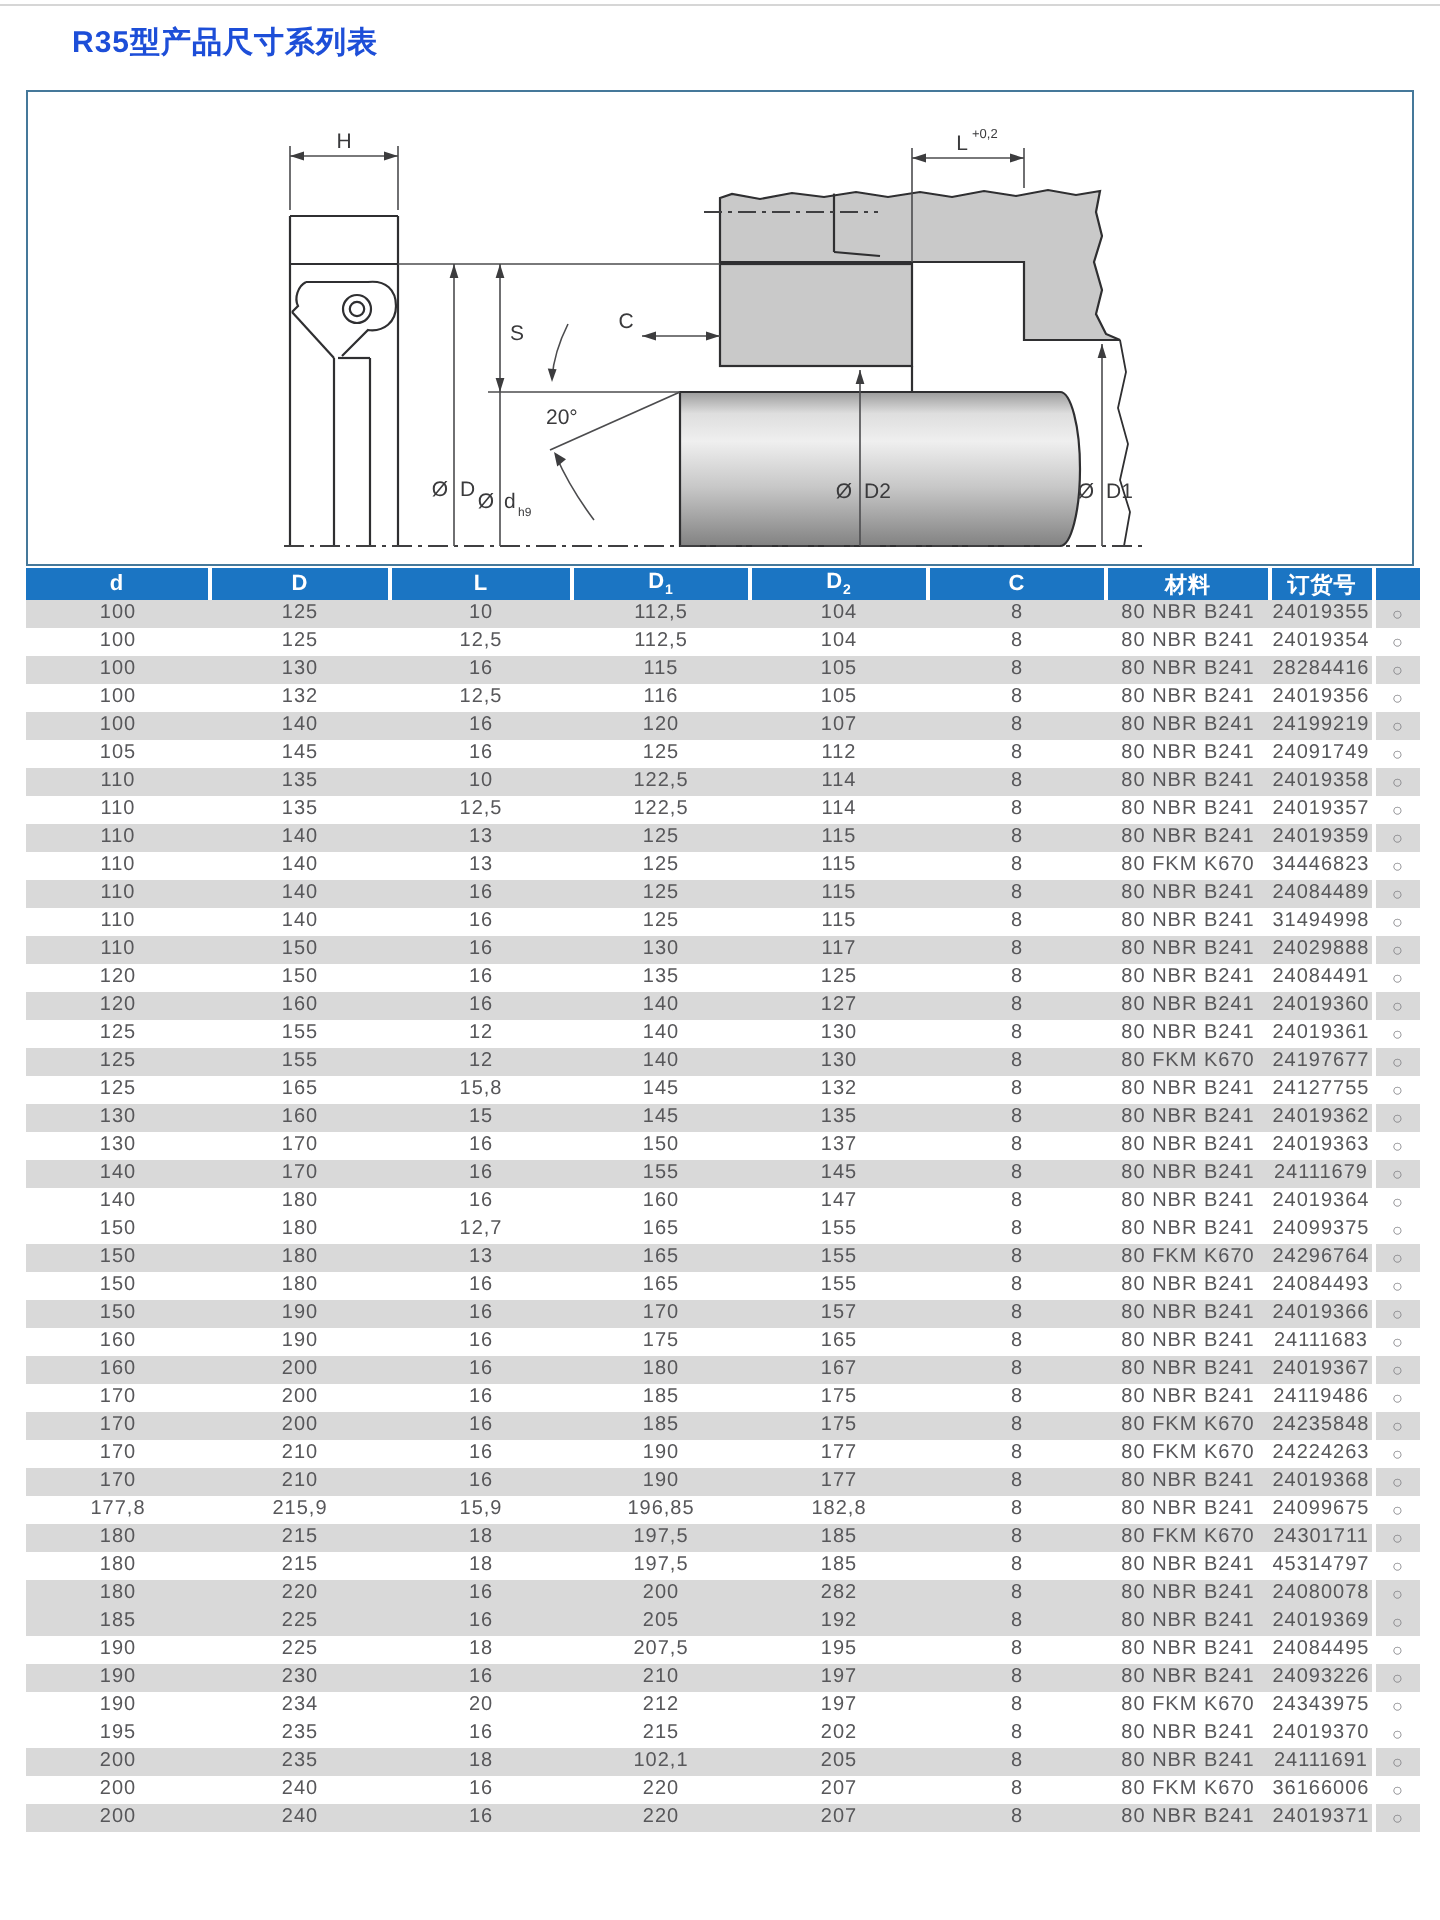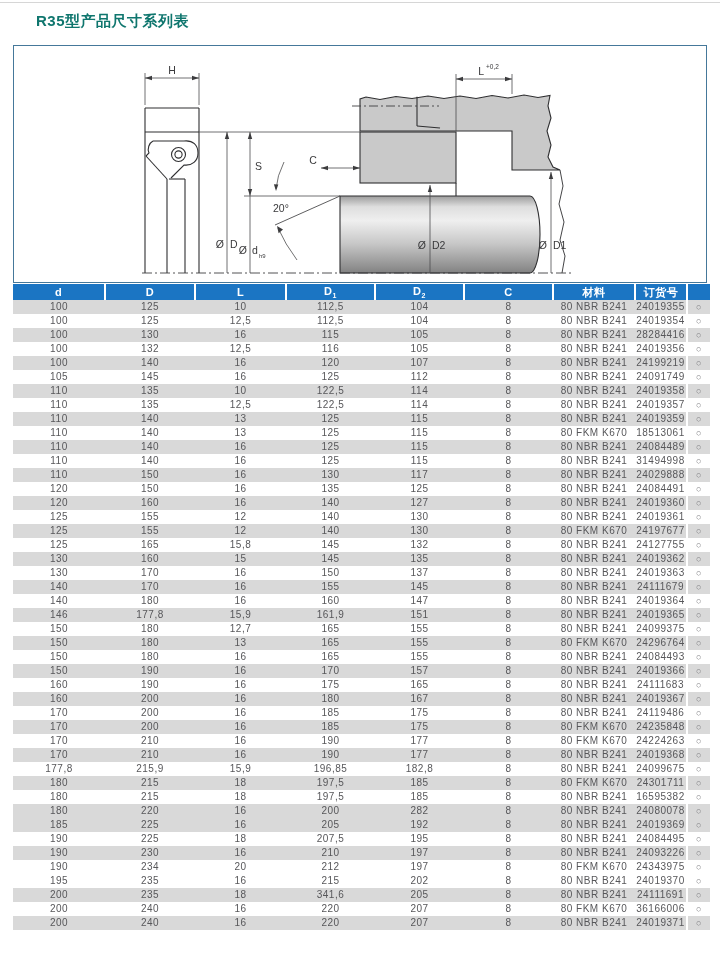--- a/index.html
+++ b/index.html
@@ -3,21 +3,21 @@
 <meta charset="utf-8">
 <style>
   html,body{margin:0;padding:0;}
   body{
     width:720px;height:960px;overflow:hidden;position:relative;
     background:#ffffff;font-family:"Liberation Sans", sans-serif;
   }
   .top-rule{position:absolute;top:2px;left:0;width:720px;height:1px;background:#d6d6d6;}
   .page-title{
     position:absolute;top:12px;left:36px;font-size:15px;font-weight:bold;
-    color:#0f766e;letter-spacing:0.5px;
+    color:#1d4ed8;letter-spacing:0.5px;
   }
   .drawing-box{
     position:absolute;top:45px;left:13px;width:694px;height:238px;
     border:1.5px solid #45789a;box-sizing:border-box;background:#fff;
   }
   .drawing-box svg{display:block;}
   table.dim-table{
     position:absolute;top:284px;left:13px;width:697px;
     border-collapse:collapse;table-layout:fixed;
   }
@@ -279,21 +279,21 @@
         <td class="mark">○</td>
       </tr>
       <tr class="even">
         <td>110</td>
         <td>140</td>
         <td>13</td>
         <td>125</td>
         <td>115</td>
         <td>8</td>
         <td>80 FKM K670</td>
-        <td>18513061</td>
+        <td>34446823</td>
         <td class="mark">○</td>
       </tr>
       <tr class="odd">
         <td>110</td>
         <td>140</td>
         <td>16</td>
         <td>125</td>
         <td>115</td>
         <td>8</td>
         <td>80 NBR B241</td>
@@ -414,31 +414,20 @@
         <td>140</td>
         <td>180</td>
         <td>16</td>
         <td>160</td>
         <td>147</td>
         <td>8</td>
         <td>80 NBR B241</td>
         <td>24019364</td>
         <td class="mark">○</td>
       </tr>
-      <tr class="odd">
-        <td>146</td>
-        <td>177,8</td>
-        <td>15,9</td>
-        <td>161,9</td>
-        <td>151</td>
-        <td>8</td>
-        <td>80 NBR B241</td>
-        <td>24019365</td>
-        <td class="mark">○</td>
-      </tr>
       <tr class="even">
         <td>150</td>
         <td>180</td>
         <td>12,7</td>
         <td>165</td>
         <td>155</td>
         <td>8</td>
         <td>80 NBR B241</td>
         <td>24099375</td>
         <td class="mark">○</td>
@@ -565,21 +554,21 @@
         <td class="mark">○</td>
       </tr>
       <tr class="even">
         <td>180</td>
         <td>215</td>
         <td>18</td>
         <td>197,5</td>
         <td>185</td>
         <td>8</td>
         <td>80 NBR B241</td>
-        <td>16595382</td>
+        <td>45314797</td>
         <td class="mark">○</td>
       </tr>
       <tr class="odd">
         <td>180</td>
         <td>220</td>
         <td>16</td>
         <td>200</td>
         <td>282</td>
         <td>8</td>
         <td>80 NBR B241</td>
@@ -638,21 +627,21 @@
         <td>202</td>
         <td>8</td>
         <td>80 NBR B241</td>
         <td>24019370</td>
         <td class="mark">○</td>
       </tr>
       <tr class="odd">
         <td>200</td>
         <td>235</td>
         <td>18</td>
-        <td>341,6</td>
+        <td>102,1</td>
         <td>205</td>
         <td>8</td>
         <td>80 NBR B241</td>
         <td>24111691</td>
         <td class="mark">○</td>
       </tr>
       <tr class="even">
         <td>200</td>
         <td>240</td>
         <td>16</td>

